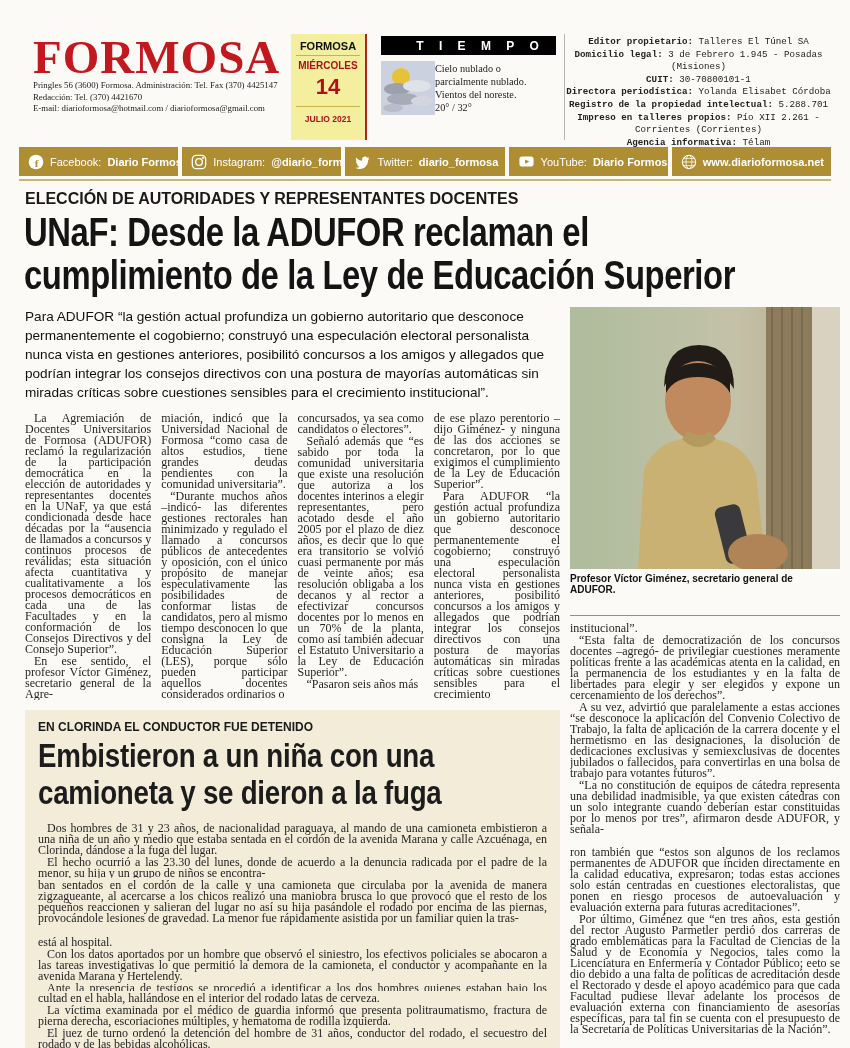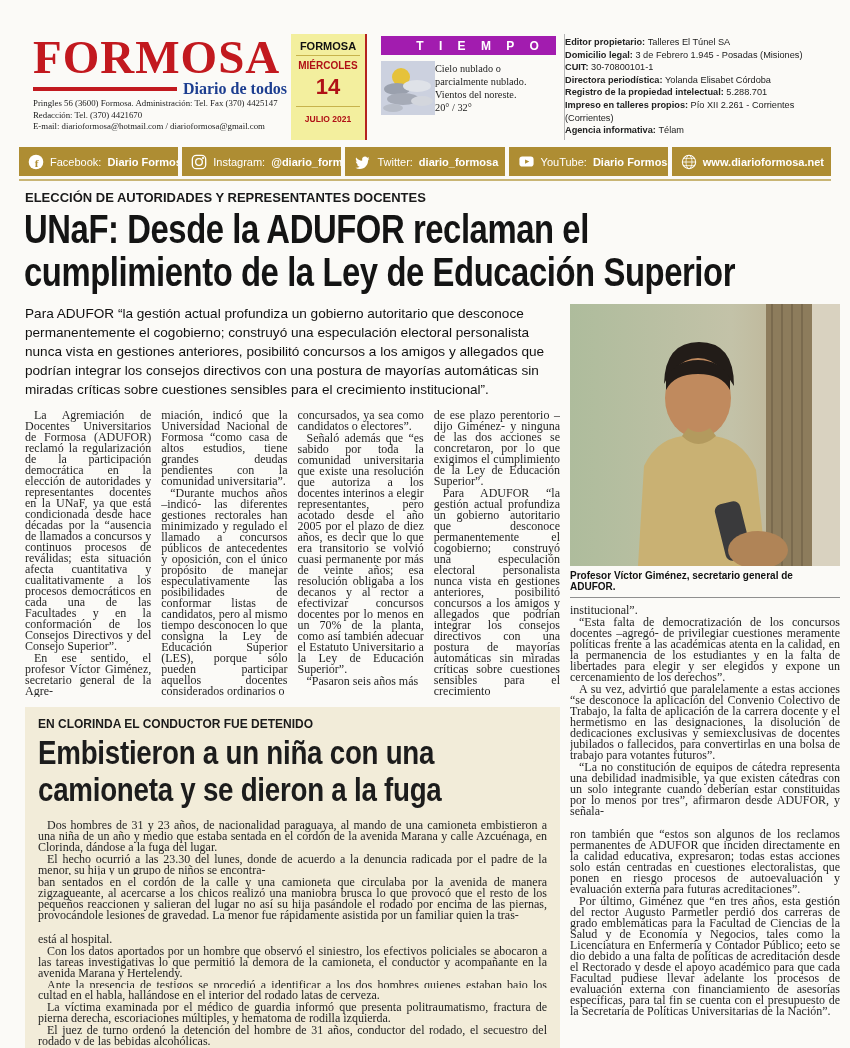--- a/index.html
+++ b/index.html
@@ -15,74 +15,70 @@
   .logo-tag{font-family:"Liberation Serif","DejaVu Serif",serif;font-weight:bold;font-size:16px;color:#1d3e90;}
   .addr{margin-top:0;text-align:left;font-family:"Liberation Serif","DejaVu Serif",serif;font-size:8.8px;line-height:11.5px;color:#222;}
 
   .date-box{width:76px;margin-left:4px;background:#f3ef9e;border-right:2px solid #b5231f;text-align:center;padding-top:6px;box-sizing:border-box;}
   .db-city{font-size:11px;font-weight:bold;color:#111;padding-bottom:3px;border-bottom:1px solid #c7b34c;margin:0 5px;}
   .db-wd{font-size:10px;font-weight:bold;color:#b01116;margin-top:4px;}
   .db-day{font-size:22px;font-weight:bold;color:#b01116;line-height:32px;}
   .db-my{font-size:8.5px;font-weight:bold;color:#b01116;border-top:1px solid #c7b34c;margin:3px 5px 0 5px;padding-top:7px;}
 
   .weather-sec{width:192px;border-right:1px solid #b5b5b5;margin-left:6px;padding:2px 8px 0 8px;box-sizing:border-box;}
-  .tiempo-bar{background:#a21caf;color:#fff;font-weight:bold;font-size:12px;letter-spacing:6px;text-align:center;padding:3px 0 2px 24px;}
+  .tiempo-bar{background:#000000;color:#fff;font-weight:bold;font-size:12px;letter-spacing:6px;text-align:center;padding:3px 0 2px 24px;}
   .weather-row{display:flex;margin-top:6px;align-items:center;}
   .weather-icon{width:54px;height:54px;flex:none;}
   .weather-txt{flex:1;text-align:left;font-family:"Liberation Serif","DejaVu Serif",serif;font-size:10.3px;line-height:13px;color:#222;}
 
-  .publisher{flex:1;text-align:left;font-family:Liberation Sans, sans-serif;font-size:9.2px;line-height:12.6px;color:#222;padding-top:2px;}
+  .publisher{flex:1;text-align:center;font-family:Liberation Mono, monospace;font-size:9.2px;line-height:12.6px;color:#222;padding-top:2px;}
   .publisher b{font-weight:bold;}
 
   
   .social-bar{display:flex;gap:4px;margin:7px 19px 0 19px;}
   .social-cell{flex:1;background:#ae8d33;color:#fff;height:29px;display:flex;align-items:center;gap:6px;padding:0 9px;font-size:11px;white-space:nowrap;overflow:hidden;}
   .social-cell .val{font-weight:bold;}
   .social-cell svg{flex:none;}
   .gold-rule{height:2px;background:#c9b575;margin:3px 19px 0 19px;}
 
   
-  .kicker{margin:9px 20px 0 25px;font-size:13px;font-weight:bold;color:#1a1a1a;letter-spacing:0px;}
+  .kicker{margin:9px 20px 0 25px;font-size:16px;font-weight:bold;color:#1a1a1a;letter-spacing:0px;}
   .headline{margin:3px 20px 0 24px;}
   .headline div{font-size:40px;font-weight:bold;color:#141414;line-height:43px;white-space:nowrap;transform:scaleX(.82);transform-origin:0 50%;letter-spacing:-0.5px;}
 
   .content-row{display:flex;margin:10px 10px 0 25px;}
   .left-col{width:535px;flex:none;}
   .right-col{width:270px;flex:none;margin-left:10px;}
 
   .lede{font-size:13.6px;line-height:19px;color:#111;width:532px;}
 
   .body-cols{display:flex;gap:10px;margin-top:11px;height:287px;overflow:hidden;}
   .col{flex:1;overflow:hidden;}
   .col p{margin:0 0 1px 0;font-family:"Liberation Serif","DejaVu Serif",serif;font-size:12px;line-height:11px;text-align:justify;text-indent:9px;color:#1f1f1f;}
   .col p.cont{text-indent:0;}
 
   .photo{width:270px;height:262px;overflow:hidden;}
-  .caption{font-size:10px;font-weight:bold;color:#111;padding:4px 0 5px 0;border-bottom:1px solid #8f8f8f;}
+  .caption{font-size:10px;font-weight:bold;color:#111;padding:4px 0 20px 0;border-bottom:1px solid #8f8f8f;}
   .right-cols{display:flex;gap:10px;margin-top:7px;height:438px;overflow:hidden;flex-direction:column;}
 
   
   .story-box{margin-top:10px;background:#f2ecd9;padding:10px 13px 12px 13px;box-sizing:border-box;width:535px;height:350px;overflow:hidden;}
   .box-kicker{font-size:12px;font-weight:bold;color:#1a1a1a;}
   .box-headline div{font-size:33px;font-weight:bold;color:#1c1c1c;line-height:37px;white-space:nowrap;transform:scaleX(.84);transform-origin:0 50%;letter-spacing:-0.3px;}
   .box-headline{margin-top:3px;}
   .box-cols{display:flex;gap:2px;margin-top:12px;height:225px;overflow:hidden;flex-direction:column;}
 </style>
 </head>
 <body>
 
 <div class="page">
 
   <div class="masthead">
     <div class="logo-sec">
       <div class="logo-title">FORMOSA</div>
-      <div class="logo-sub">
-        <div class="logo-bar"></div>
-        <div class="logo-tag">Diario de todos</div>
-      </div>
       <div class="addr">
         <div>Pringles 56 (3600) Formosa. Administración: Tel. Fax (370) 4425147</div>
         <div>Redacción: Tel. (370) 4421670</div>
         <div>E-mail: diarioformosa@hotmail.com / diarioformosa@gmail.com</div>
       </div>
     </div>
 
     <div class="date-box">
       <div class="db-city">FORMOSA</div>
       <div class="db-wd">MIÉRCOLES</div>

